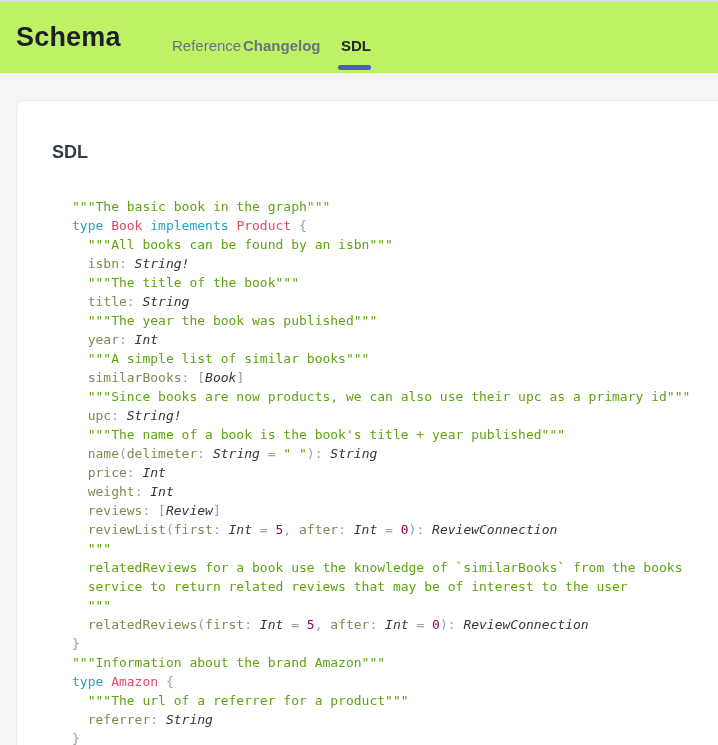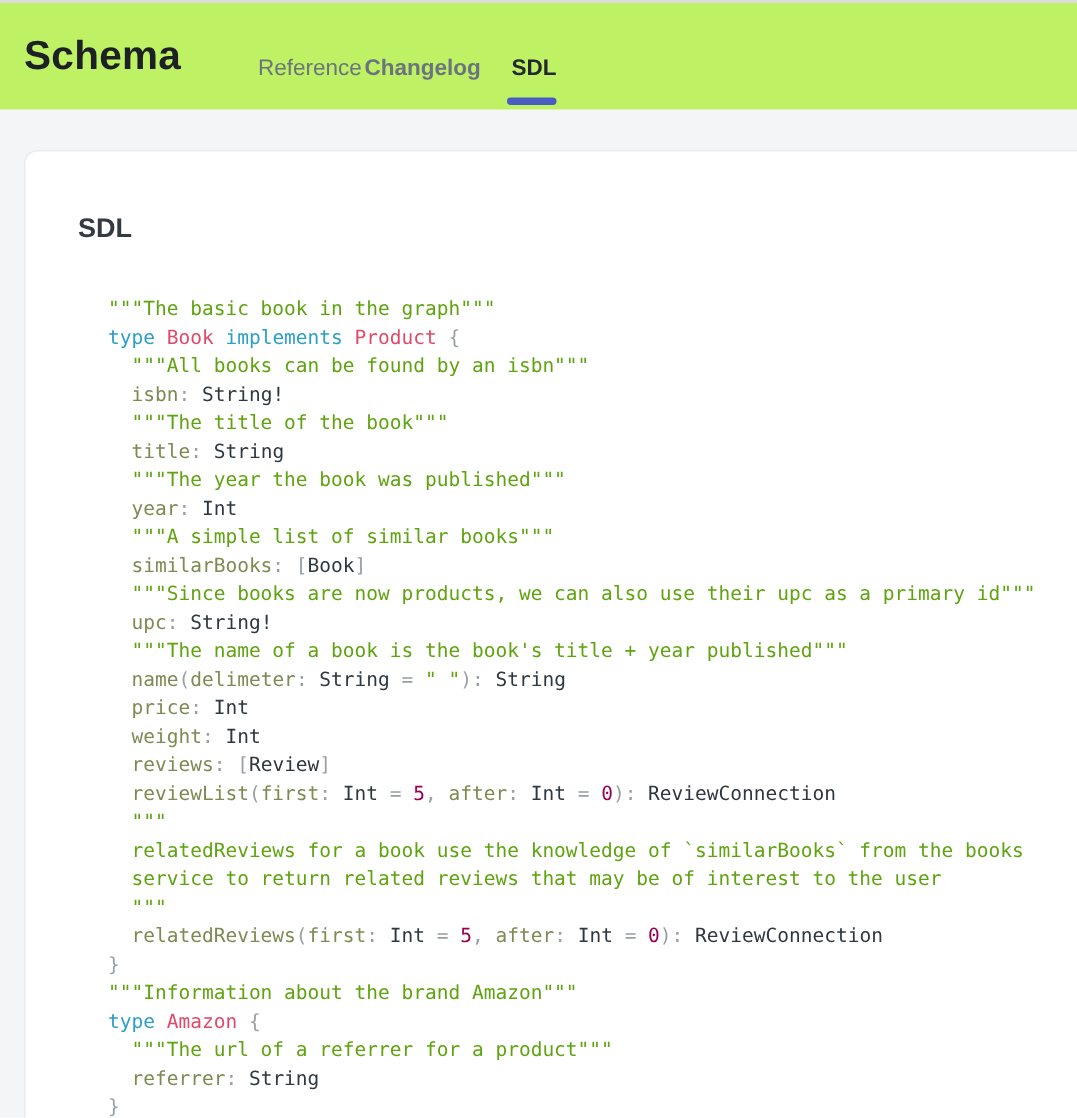--- a/index.html
+++ b/index.html
@@ -73,21 +73,21 @@
     white-space: pre;
     color: var(--pln, #2f3740);
   }
   .code-line { height: 19px; }
   .tok-kw  { color: var(--kw,  #2a9fc7); }
   .tok-cls { color: var(--cls, #df4a68); }
   .tok-str { color: var(--str, #5fa410); }
   .tok-attr{ color: var(--attr,#7d8b52); }
   .tok-pun { color: var(--pun, #999fa5); }
   .tok-num { color: var(--num, #990055); }
-  .tok-typ { color: var(--typ, #2f3740); }
+  .tok-typ { color: var(--typ, #2f3740); font-style: italic; }
   .tok-pln { color: var(--pln, #2f3740); }
 </style>
 </head>
 <body>
 
 <div class="header">
   <div class="page-title">Schema</div>
   <div class="tab t0">Reference</div>
   <div class="tab t1">Changelog</div>
   <div class="tab t2">SDL</div>

